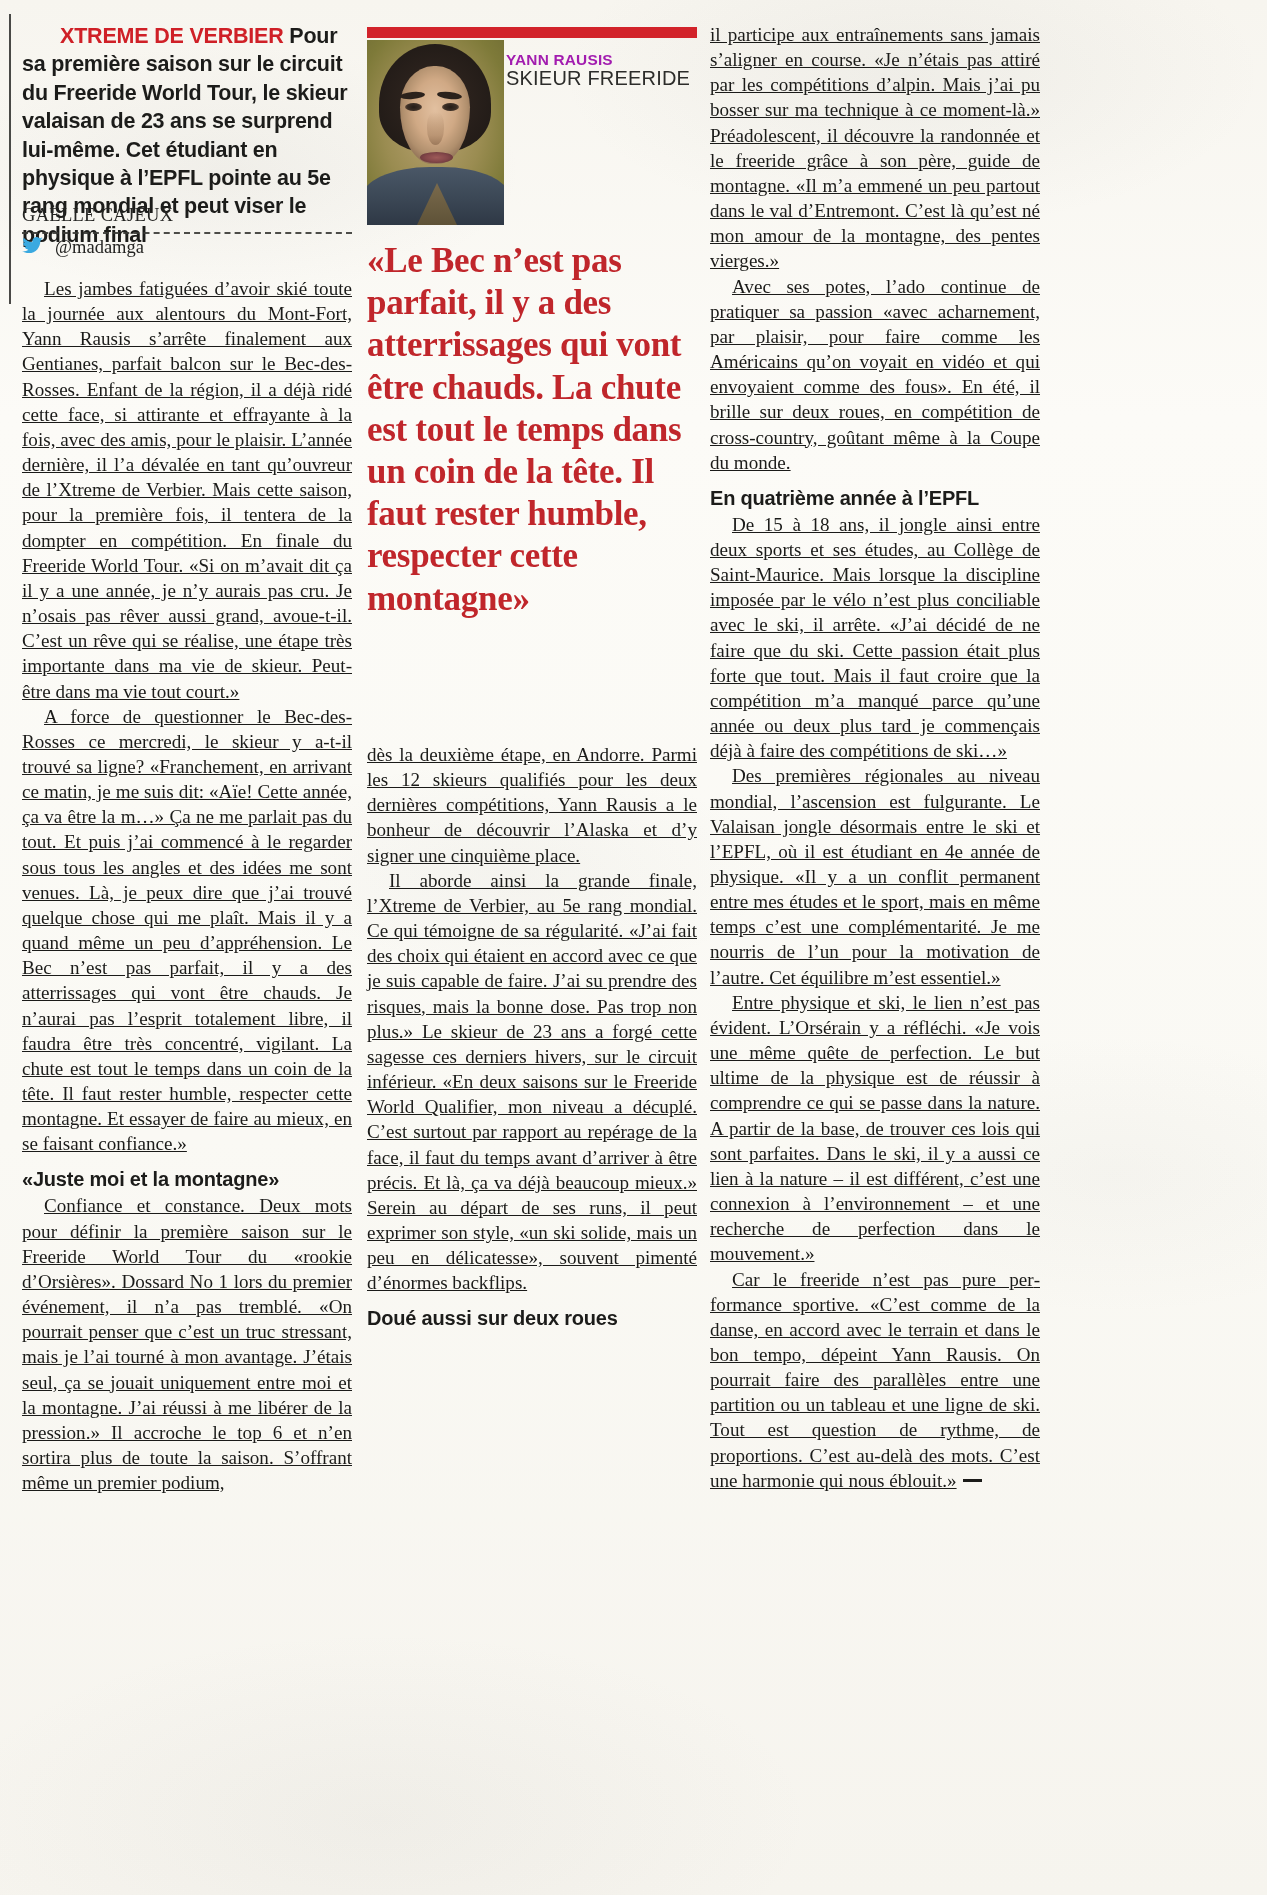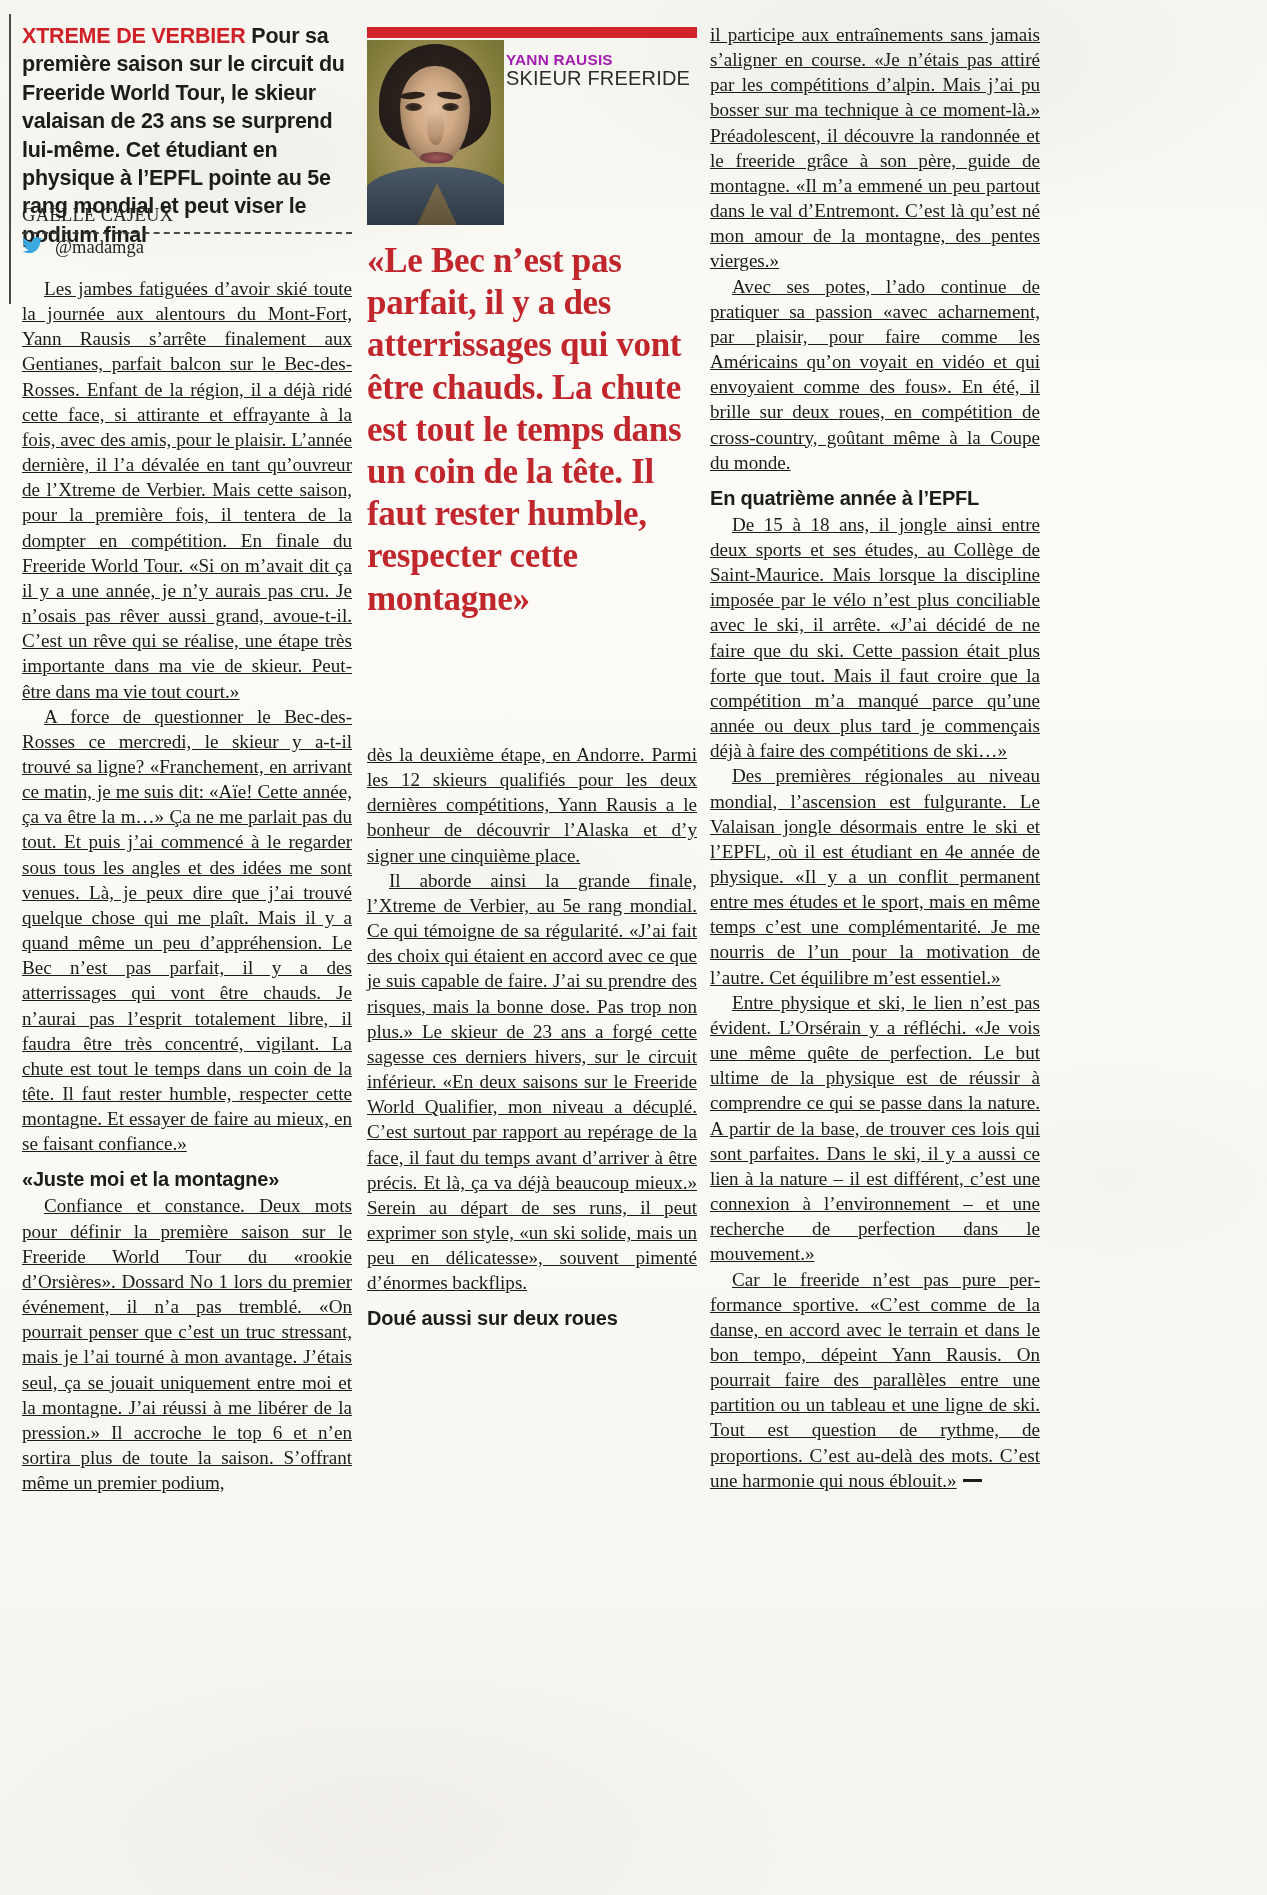--- a/index.html
+++ b/index.html
@@ -57,20 +57,21 @@
     font-size: 21.5px;
     line-height: 28.4px;
     color: #1c1c1a;
     letter-spacing: -0.25px;
     text-align: left;
   }
   .kicker {
     color: #cf2027;
     font-weight: bold;
     letter-spacing: -0.2px;
+    margin-left: 38px;
   }
 
   
   .byline-wrap {
     position: absolute;
     left: 22px;
     top: 205px;
     width: 330px;
   }
   .byline-name {

